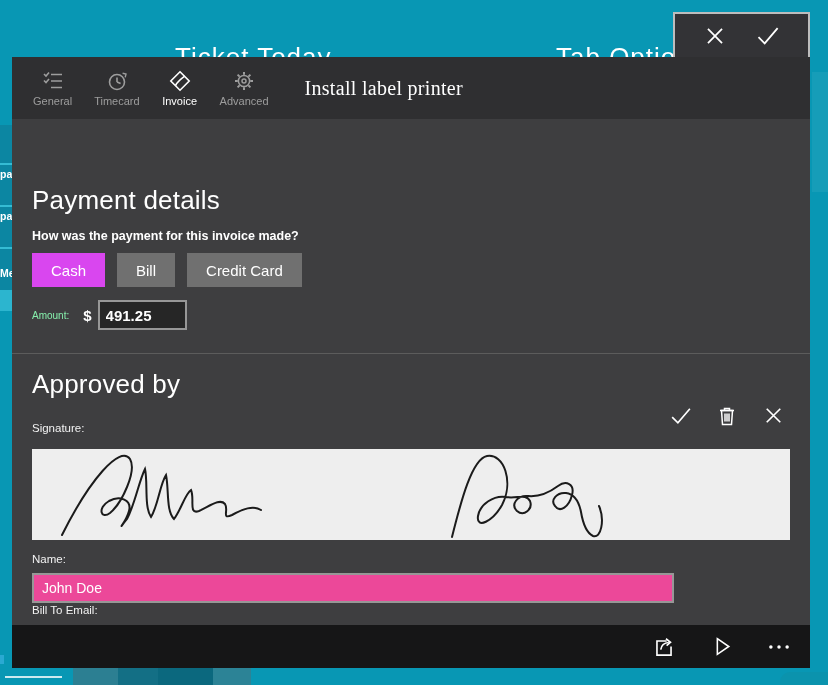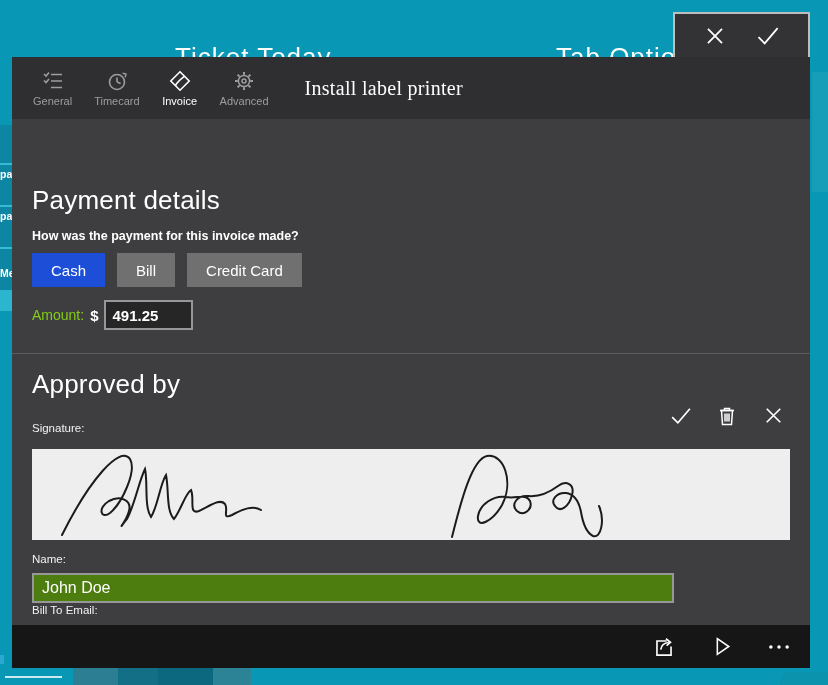--- a/index.html
+++ b/index.html
@@ -32,33 +32,33 @@
   .tab{display:flex;flex-direction:column;align-items:center;gap:2px;color:#9d9d9d;background:none;border:none;padding:2px 4px;min-width:44px;cursor:pointer;font-family:inherit;}
   .tab.active{color:#ffffff;}
   .tab .tab-label{font-size:11px;line-height:12px;}
   .dlg-title{color:#fff;font-size:20px;font-weight:300;margin-left:32px;letter-spacing:.3px;font-family:Liberation Serif, serif;}
 
   .body{position:absolute;left:0;top:62px;width:100%;bottom:43px;}
   .h1{position:absolute;left:20px;color:#fff;font-size:26px;font-weight:300;letter-spacing:.2px;}
   .question{position:absolute;left:20px;top:110px;color:#fff;font-size:12.5px;font-weight:bold;}
   .methods{position:absolute;left:20px;top:134px;display:flex;gap:12px;}
   .method-btn{height:34px;padding:0 19px;background:#707070;color:#fff;border:none;font-size:15px;font-family:inherit;cursor:pointer;}
-  .method-btn.selected{background:#1d4ed8;}
+  .method-btn.selected{background:#d946ef;}
   .amount-row{position:absolute;left:20px;top:181px;height:30px;display:flex;align-items:center;}
-  .amount-label{color:#84cc16;font-size:14px;margin-right:6px;}
+  .amount-label{color:#86efac;font-size:10px;margin-right:14px;}
   .currency{color:#fff;font-size:15px;font-weight:bold;margin-right:6px;}
   .amount-input{width:73px;height:26px;background:#262626;border:2px solid #979797;color:#fff;font-size:15px;font-weight:bold;padding:0 6px;font-family:inherit;}
   .apply-btn{position:absolute;left:669px;top:181px;width:109px;height:31px;background:#6f6f6f;color:#fff;border:none;font-size:15px;font-family:inherit;cursor:pointer;}
   .divider{position:absolute;left:0;top:234px;width:100%;height:1px;background:#5c5c5c;}
 
   .sig-actions{position:absolute;top:284px;right:24px;display:flex;gap:22px;color:#fff;}
   .small-label{position:absolute;left:20px;color:#f2f2f2;font-size:11.5px;}
   .sig-box{position:absolute;left:20px;top:330px;width:758px;height:91px;background:#eeeeee;cursor:crosshair;}
   .sig-box svg{display:block;width:100%;height:100%;}
-  .text-input{position:absolute;left:20px;width:622px;height:26px;background:#4d7c0f;border:2px solid #979797;color:#fff;font-size:16px;padding:0 8px;font-family:inherit;}
+  .text-input{position:absolute;left:20px;width:622px;height:26px;background:#ec4899;border:2px solid #979797;color:#fff;font-size:14px;padding:0 8px;font-family:inherit;}
   .email-wrap{position:absolute;left:20px;top:515px;width:638px;height:30px;}
   .email-wrap .text-input{left:0;top:0;width:622px;}
   .clear-x{position:absolute;right:10px;top:6px;color:#777;font-size:15px;line-height:16px;cursor:pointer;background:none;border:none;padding:0;}
   .send-btn{position:absolute;left:669px;top:515px;width:109px;height:30px;background:#6f6f6f;color:#fff;border:none;font-size:15px;font-family:inherit;cursor:pointer;}
 
   .bottom-bar{position:absolute;left:0;bottom:0;width:100%;height:43px;background:#161617;display:flex;align-items:center;justify-content:flex-end;gap:32px;padding-right:18px;box-sizing:border-box;color:#fff;}
 </style>
 </head>
 <body>
 

